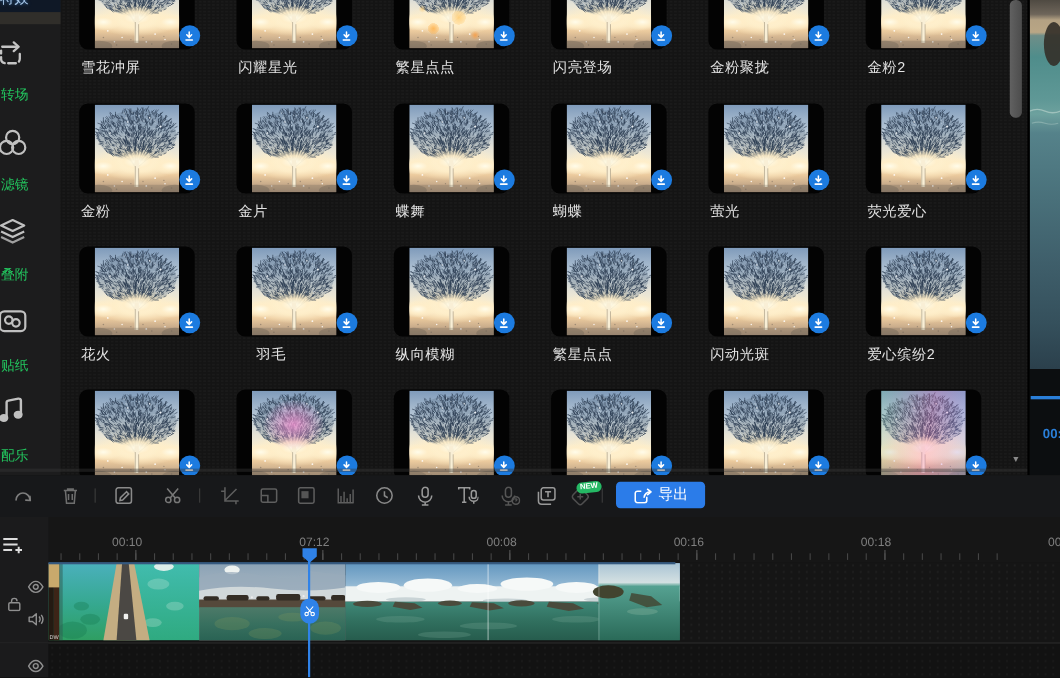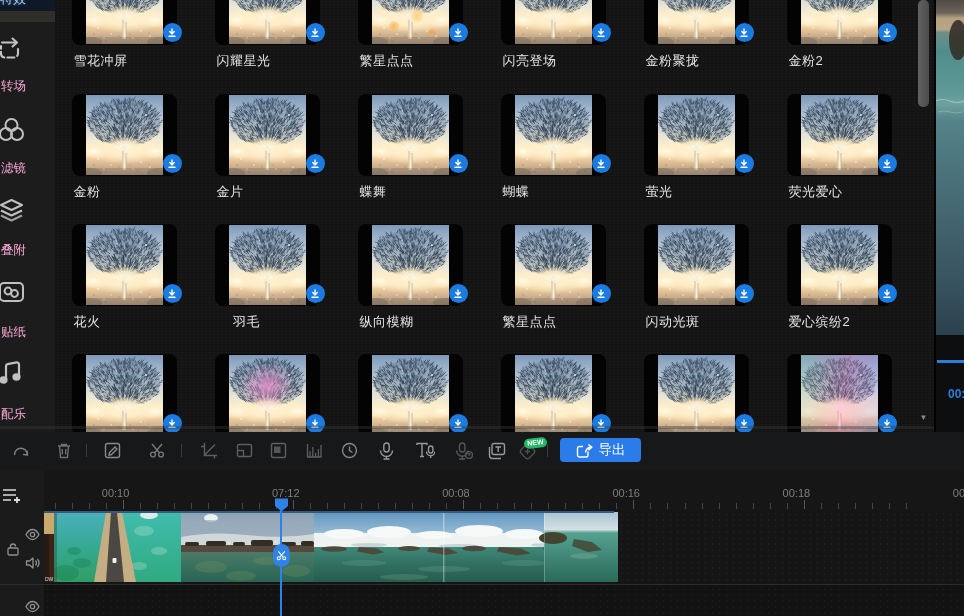--- a/index.html
+++ b/index.html
@@ -12,21 +12,21 @@
 .ovh{position:absolute;left:10px;top:8px;width:56px;height:46px;background:radial-gradient(closest-side,rgba(240,150,210,0.85),rgba(240,150,210,0.35) 60%,transparent);border-radius:50%}
 .ovb{position:absolute;inset:0;background:radial-gradient(circle 7px at 22px 62px,rgba(255,170,60,0.75),rgba(255,170,60,0.25) 70%,transparent 72%),radial-gradient(circle 9px at 45px 52px,rgba(255,190,80,0.65),rgba(255,190,80,0.2) 70%,transparent 72%),radial-gradient(circle 6px at 60px 68px,rgba(255,150,50,0.7),transparent 72%),radial-gradient(circle 5px at 12px 44px,rgba(255,200,100,0.6),transparent 72%)}
 .ovr{position:absolute;inset:0;background:linear-gradient(100deg,rgba(120,220,160,0.25),rgba(250,120,200,0.3) 55%,rgba(140,160,250,0.3))}
 .badge{position:absolute;right:-5px;bottom:3px;width:19px;height:19px;border-radius:50%;background:#1c7be0;display:flex;align-items:center;justify-content:center}
 .clab{position:absolute;font-size:13px;color:#e5e5e5;letter-spacing:0.5px}
 
 #side{position:absolute;left:0;top:0;width:55px;height:432px;background:#1c1c1d}
 #side .sel{position:absolute;left:0;top:0;width:55px;height:11px;background:#0f1826}
 #side .seltx{position:absolute;left:0;top:-10px;width:55px;font-size:13px;color:#a9c8e8;text-shadow:0 0 3px #3a74b4}
 #side .strip{position:absolute;left:0;top:11px;width:55px;height:11px;background:#302e2a}
-.slab{position:absolute;left:1px;font-size:12.5px;color:#f9a8d4}
+.slab{position:absolute;left:1px;font-size:12.5px;color:#22c55e}
 .sic{position:absolute;left:-2px}
 
 #sbar{position:absolute;left:918px;top:0;width:11px;height:107px;border-radius:5px;background:linear-gradient(90deg,#616161,#4c4c4c)}
 #sarrow{position:absolute;left:918px;top:414px;width:11px;height:8px;color:#8a8a8a;font-size:8px;line-height:8px;text-align:center}
 #hsb{position:absolute;left:0px;top:426px;width:935px;height:3px;background:#3a3a3a;opacity:0.4}
 #prev{position:absolute;left:936px;top:0;width:28px;height:432px;background:#0d0f11}
 #pdiv{position:absolute;left:934px;top:0;width:2px;height:432px;background:#000}
 #seek{position:absolute;left:937px;top:360px;width:27px;height:3px;background:#2a7fd9}
 #ptime{position:absolute;left:948px;top:387px;font-size:12px;font-weight:bold;color:#2a7fd9}
 

